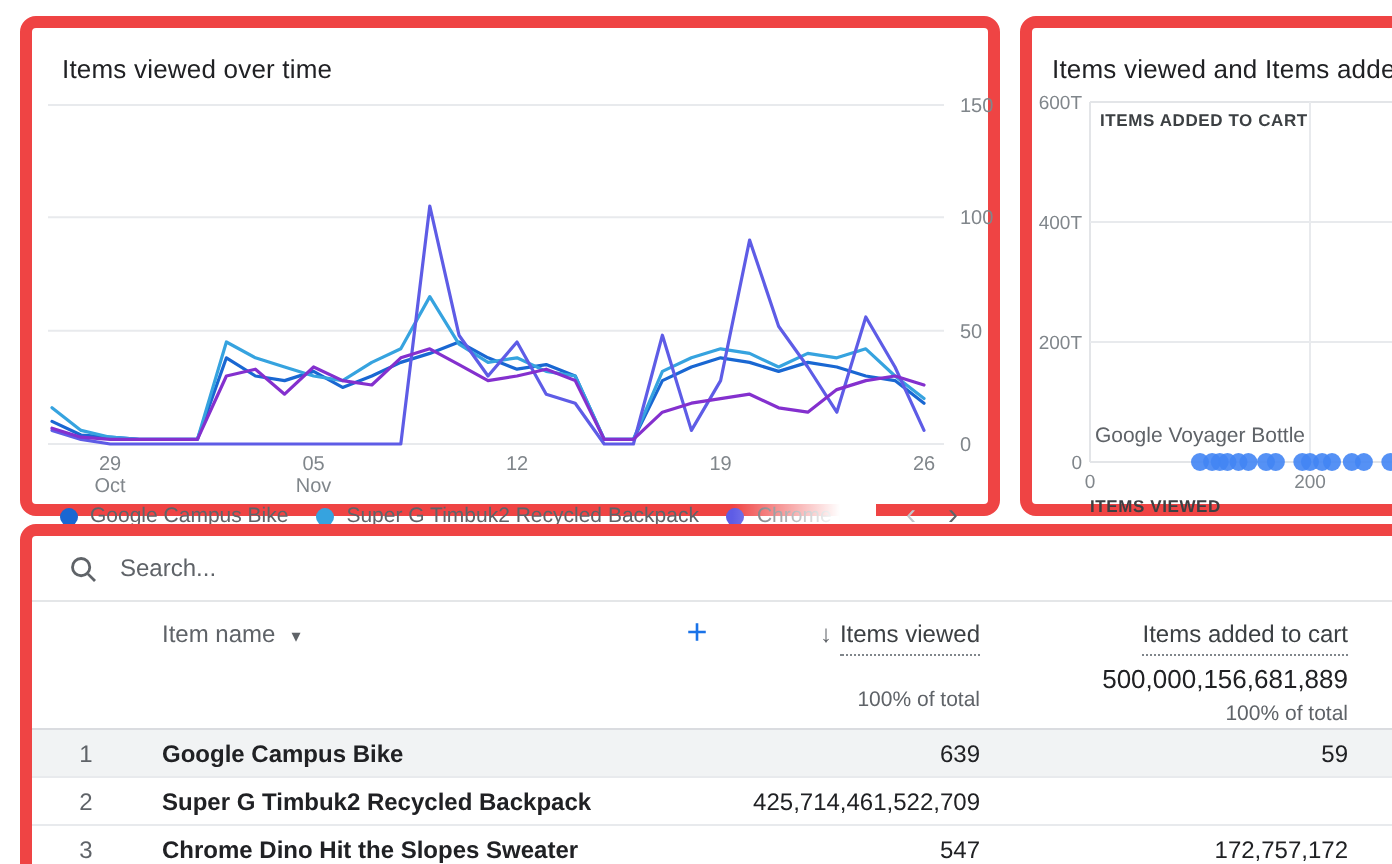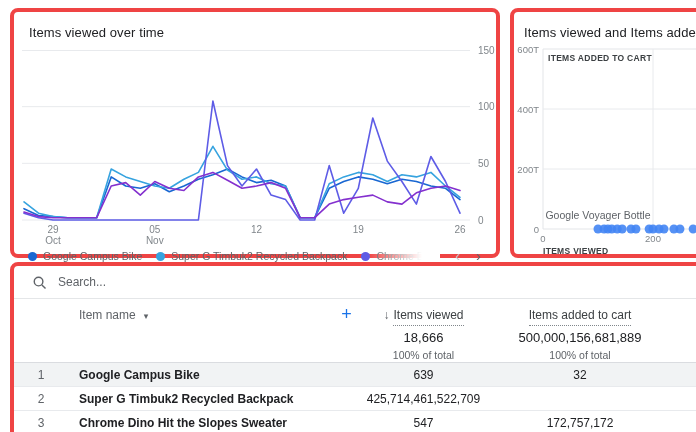--- a/index.html
+++ b/index.html
@@ -1,19 +1,19 @@
 <!DOCTYPE html>
 <html><head>
 <meta charset="utf-8">
 <style>
   *{margin:0;padding:0;box-sizing:border-box}
   html,body{background:#fff}
   body{font-family:"Liberation Sans","DejaVu Sans",sans-serif;-webkit-font-smoothing:antialiased}
   .screen{position:relative;width:696px;height:432px;overflow:hidden;background:#fff}
-  .card{position:absolute;background:#fff;border:4px solid #ef4444;border-radius:8px}
+  .card{position:absolute;background:#fff;border:6px solid #ef4444;border-radius:8px}
   .chart-card{left:10px;top:8px;width:490px;height:250px}
   .scatter-card{left:510px;top:8px;width:230px;height:250px}
   .table-card{left:10px;top:262px;width:700px;height:180px}
   .card-title{position:absolute;left:15px;top:13px;font-size:13px;font-weight:500;color:#202124;white-space:nowrap;letter-spacing:.1px}
   .scatter-card .card-title{left:10px}
   #line-svg{position:absolute;left:8px;top:38px;overflow:visible}
   #scatter-svg{position:absolute;left:0;top:30px}
   .legend{position:absolute;left:14px;top:237px;right:58px;height:14px;display:flex;gap:14px;align-items:center;overflow:hidden}
   .leg-item{display:flex;align-items:center;gap:6px;flex:none;cursor:pointer}
   .leg-dot{width:9px;height:9px;border-radius:50%;flex:none}
@@ -24,21 +24,21 @@
   .leg-nav.next{right:15px}
   
   .search-row{display:flex;align-items:center;height:33px;border-bottom:1px solid #e4e6e8;padding-left:18px;gap:11px}
   .search-input{border:none;outline:none;font-size:12px;color:#a16207;width:420px;background:transparent}
   .search-input::placeholder{color:#5f6368}
   .trow{display:grid;grid-template-columns:54px 266px 25px 129px 184px 1fr;align-items:center}
   .thead{height:31px}
   .c{min-width:0}
   .c1{text-align:center;font-size:12px;color:#5f6368}
   .c2{padding-left:11px;font-size:12px;color:#5f6368;white-space:nowrap}
-  .c4,.c5{text-align:center;font-size:12px;color:#202124;white-space:nowrap}
+  .c4,.c5{text-align:right;font-size:12px;color:#202124;white-space:nowrap}
   .thead .c4,.thead .c5{color:#3c4043}
   .dotted{border-bottom:1px dotted #80868b;padding-bottom:3px}
   .sort-arrow{color:#5f6368;margin-right:4px;font-size:12px}
   .dd-arrow{color:#5f6368;font-size:9px;margin-left:8px}
   .plus{color:#1a73e8;font-size:18px;font-weight:400;cursor:pointer;line-height:18px}
   .c3{text-align:center}
   .totals{height:33px;border-bottom:1px solid #dadce0;padding-bottom:2px}
   .tot-num{font-size:13px;font-weight:500;color:#202124}
   .tot-pct{font-size:10.5px;color:#5f6368;margin-top:4px}
   .drow{height:24px;border-bottom:1px solid #e8eaed;cursor:pointer}
@@ -153,37 +153,36 @@
         <span class="dotted">Items added to cart</span>
       </div>
       <div class="c c6"></div>
     </div>
 
     <div class="trow totals">
       <div class="c c1"></div>
       <div class="c c2"></div>
       <div class="c c3"></div>
       <div class="c c4">
-        <div class="tot-num">18,666</div>
         <div class="tot-pct">100% of total</div>
       </div>
       <div class="c c5">
         <div class="tot-num">500,000,156,681,889</div>
         <div class="tot-pct">100% of total</div>
       </div>
       <div class="c c6"></div>
     </div>
 
     <div id="rows">
         <div class="trow drow">
           <div class="c c1">1</div>
           <div class="c c2 iname">Google Campus Bike</div>
           <div class="c c3"></div>
           <div class="c c4">639</div>
-          <div class="c c5">32</div>
+          <div class="c c5">59</div>
           <div class="c c6"></div>
         </div>
         <div class="trow drow">
           <div class="c c1">2</div>
           <div class="c c2 iname">Super G Timbuk2 Recycled Backpack</div>
           <div class="c c3"></div>
           <div class="c c5">425,714,461,522,709</div>
           <div class="c c6"></div>
         </div>
         <div class="trow drow">

